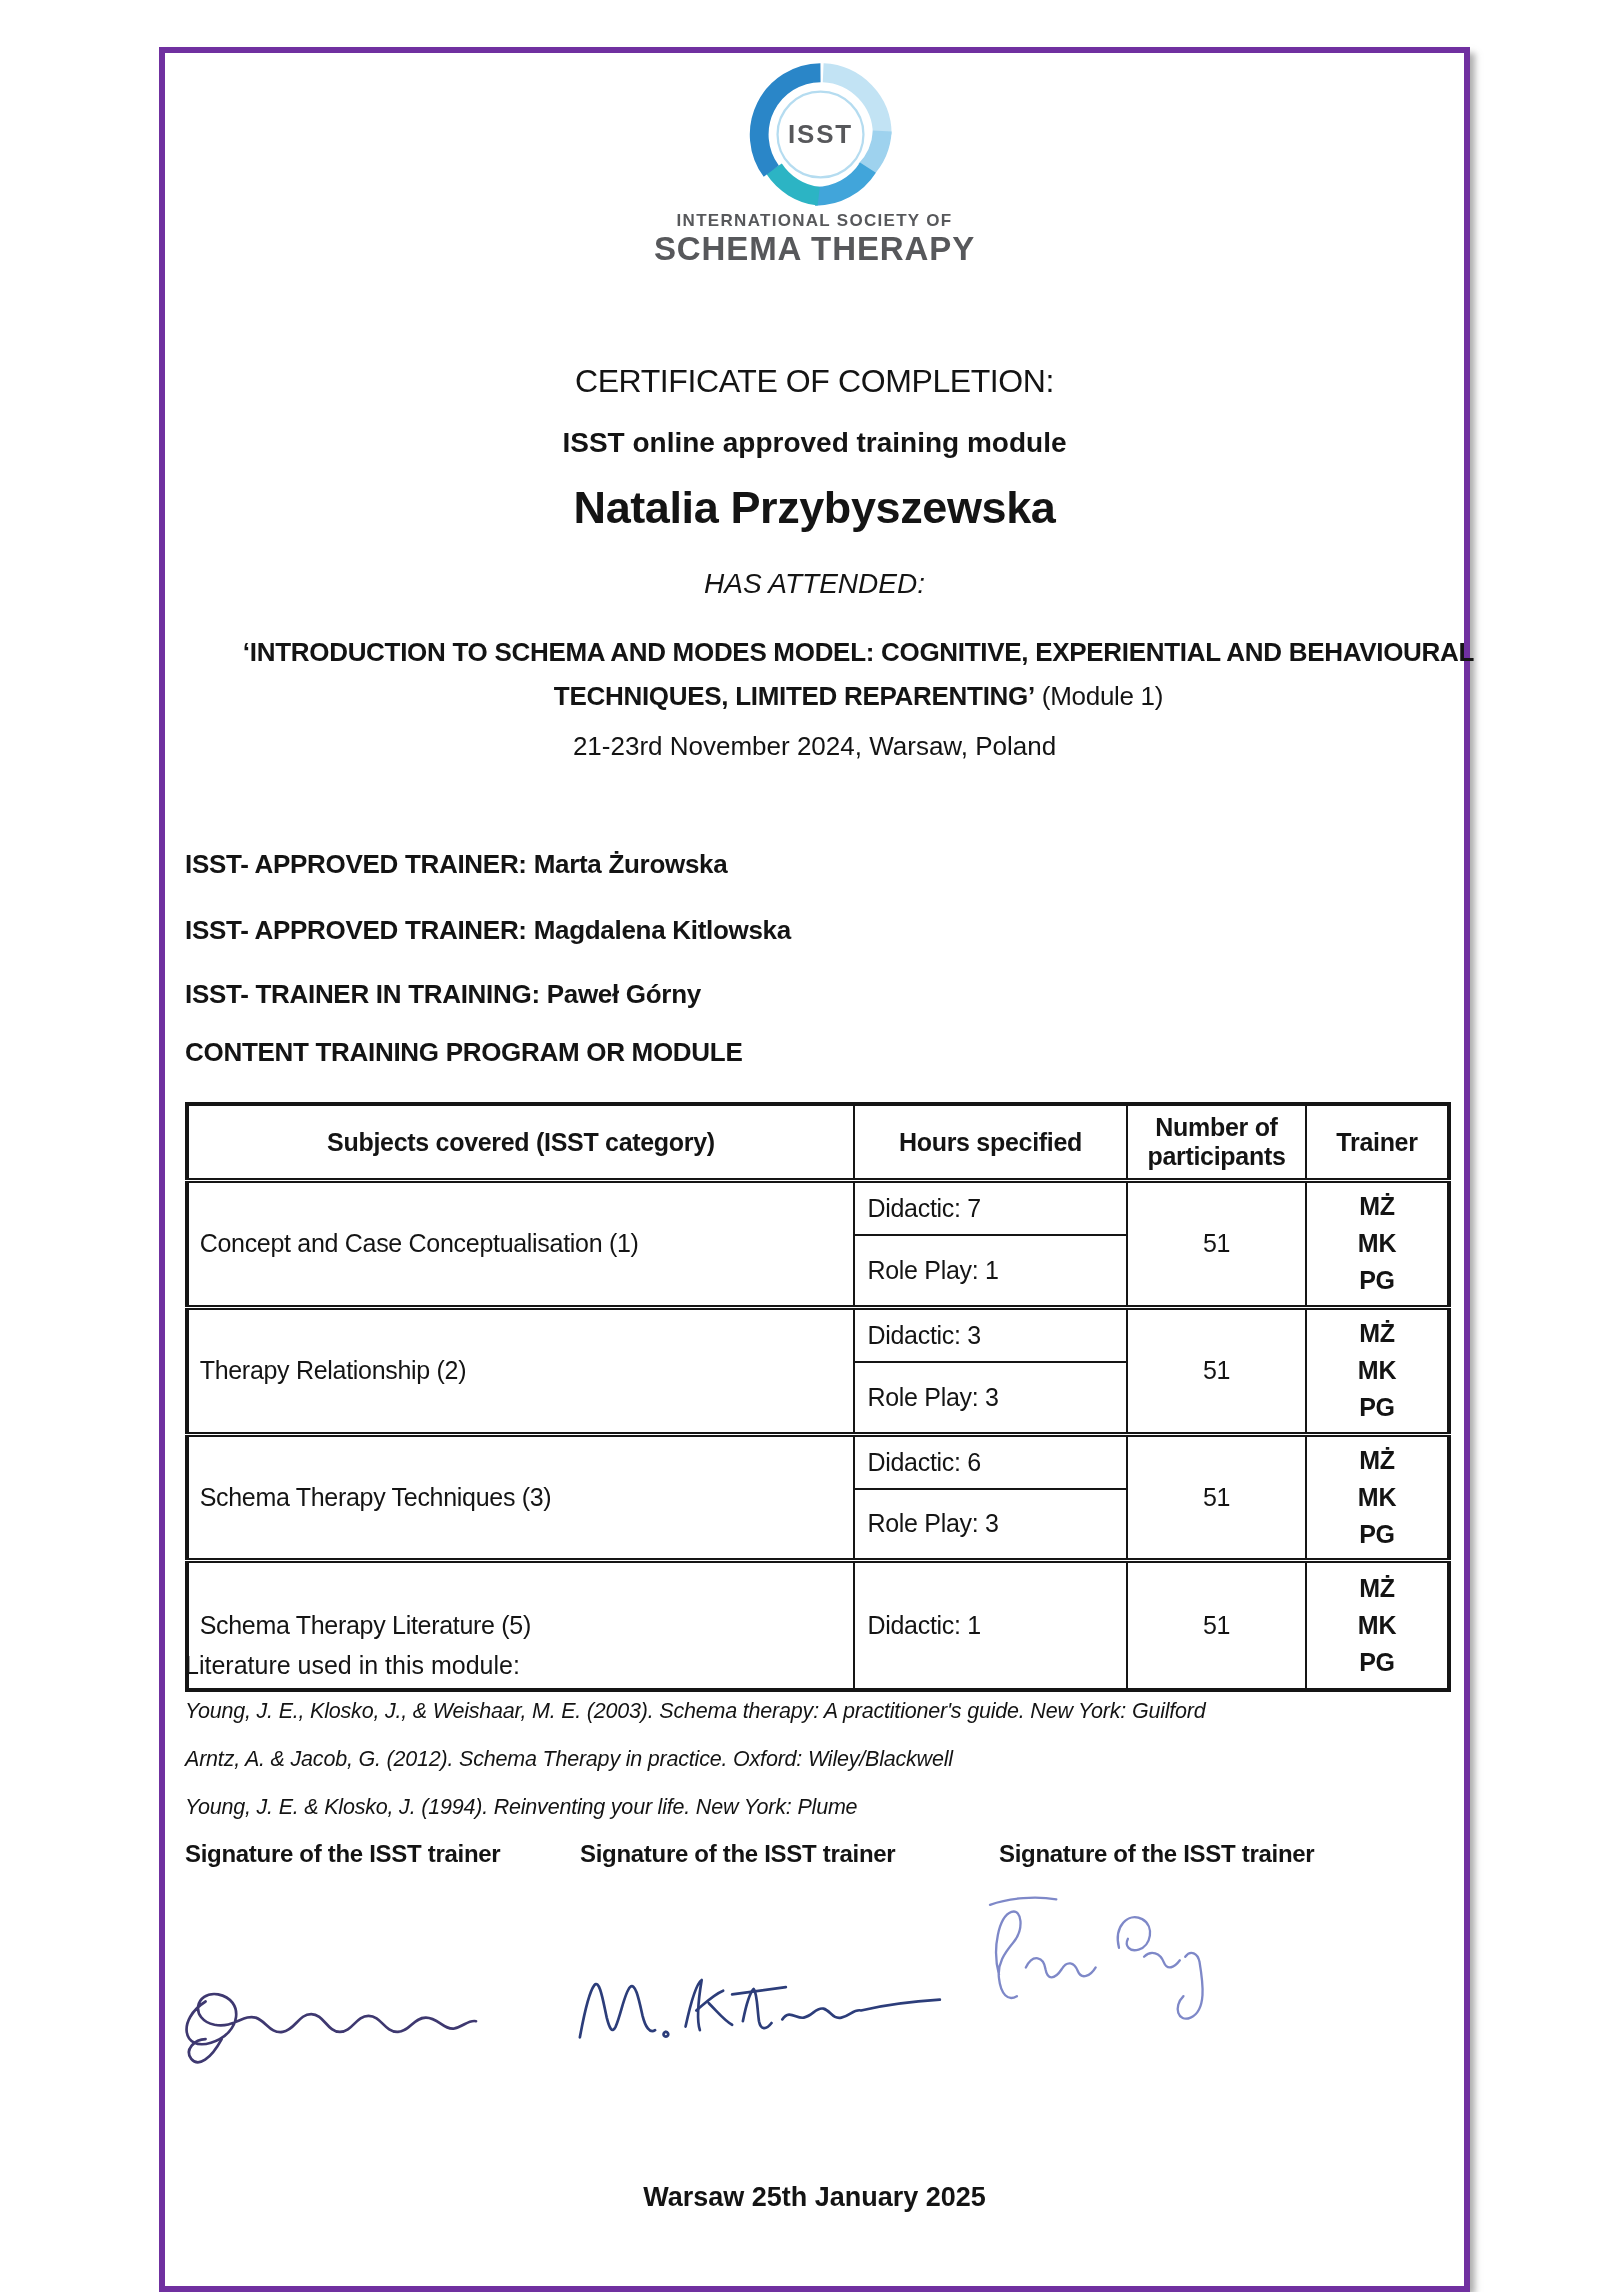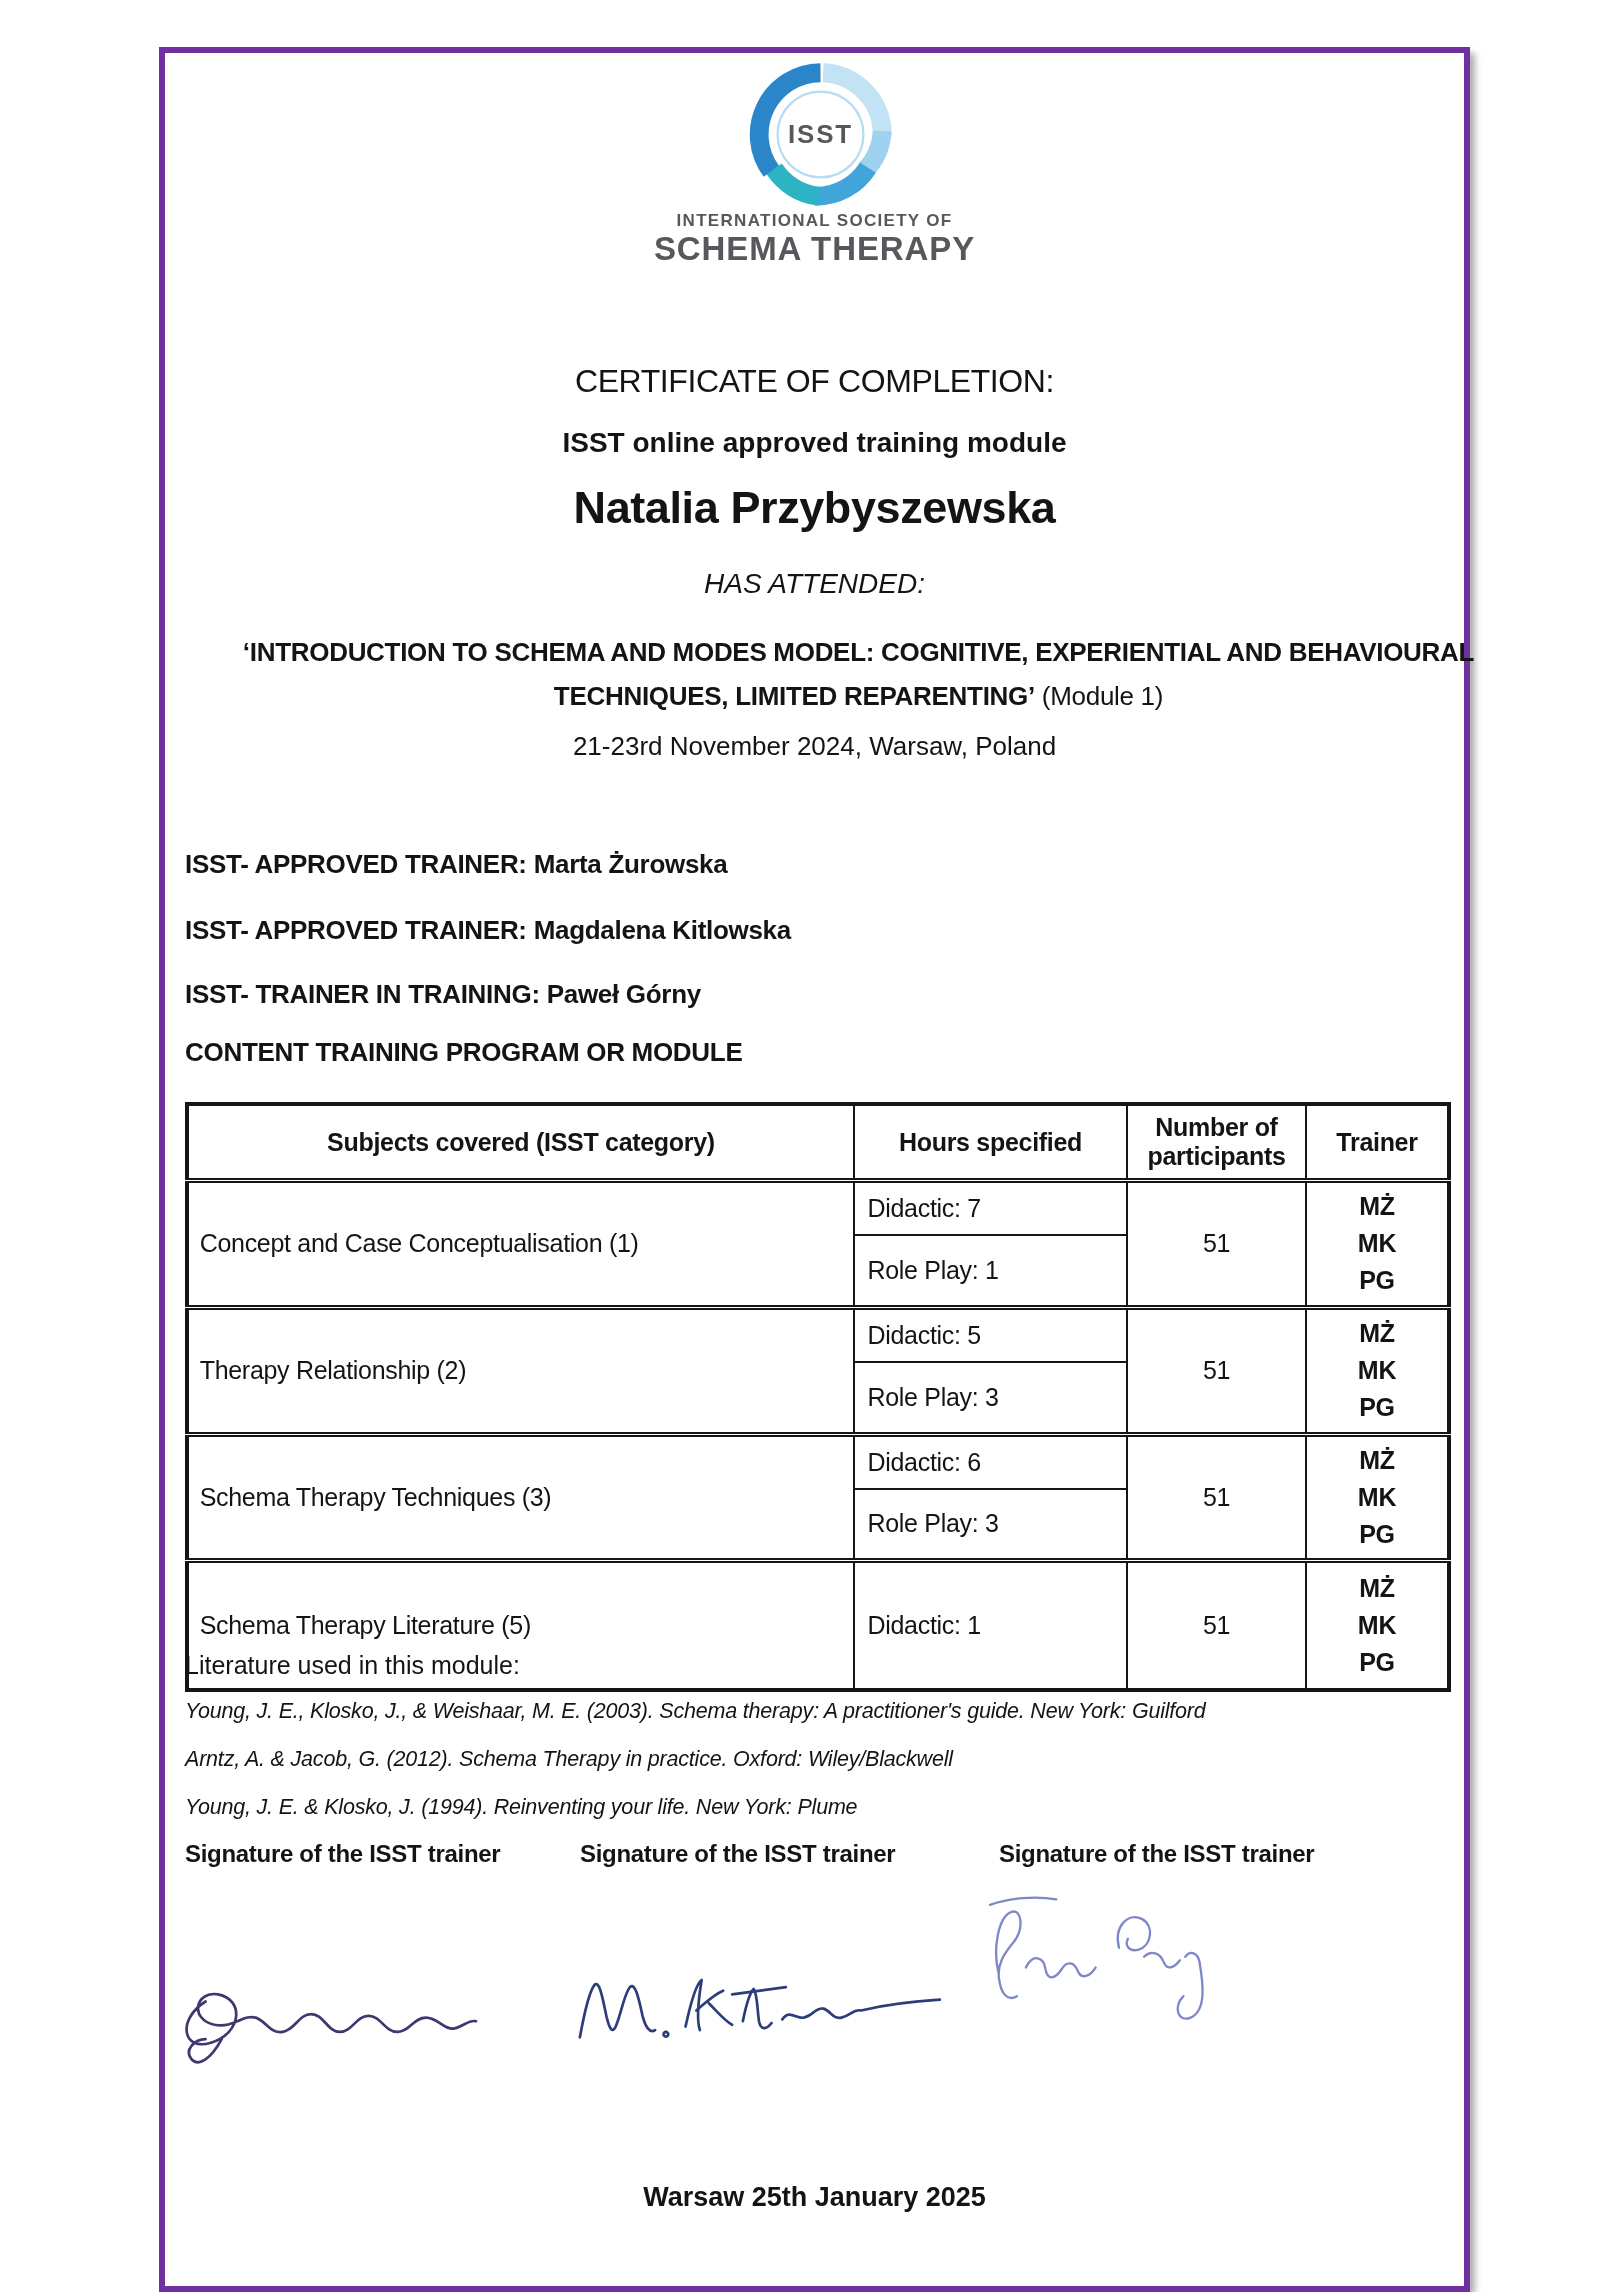--- a/index.html
+++ b/index.html
@@ -100,21 +100,21 @@
         <div>MŻ</div>
         <div>MK</div>
         <div>PG</div>
       </td>
     </tr>
     <tr>
           <td class="hours rp ge">Role Play: 1</td>
         </tr>
     <tr>
       <td class="subject ge" rowspan="2">Therapy Relationship (2)</td>
-      <td class="hours split">Didactic: 5</td>
+      <td class="hours split">Didactic: 3</td>
       <td class="num ge" rowspan="2">51</td>
       <td class="trainer ge" rowspan="2">
         <div>MŻ</div>
         <div>MK</div>
         <div>PG</div>
       </td>
     </tr>
     <tr>
           <td class="hours rp ge">Role Play: 3</td>
         </tr>

